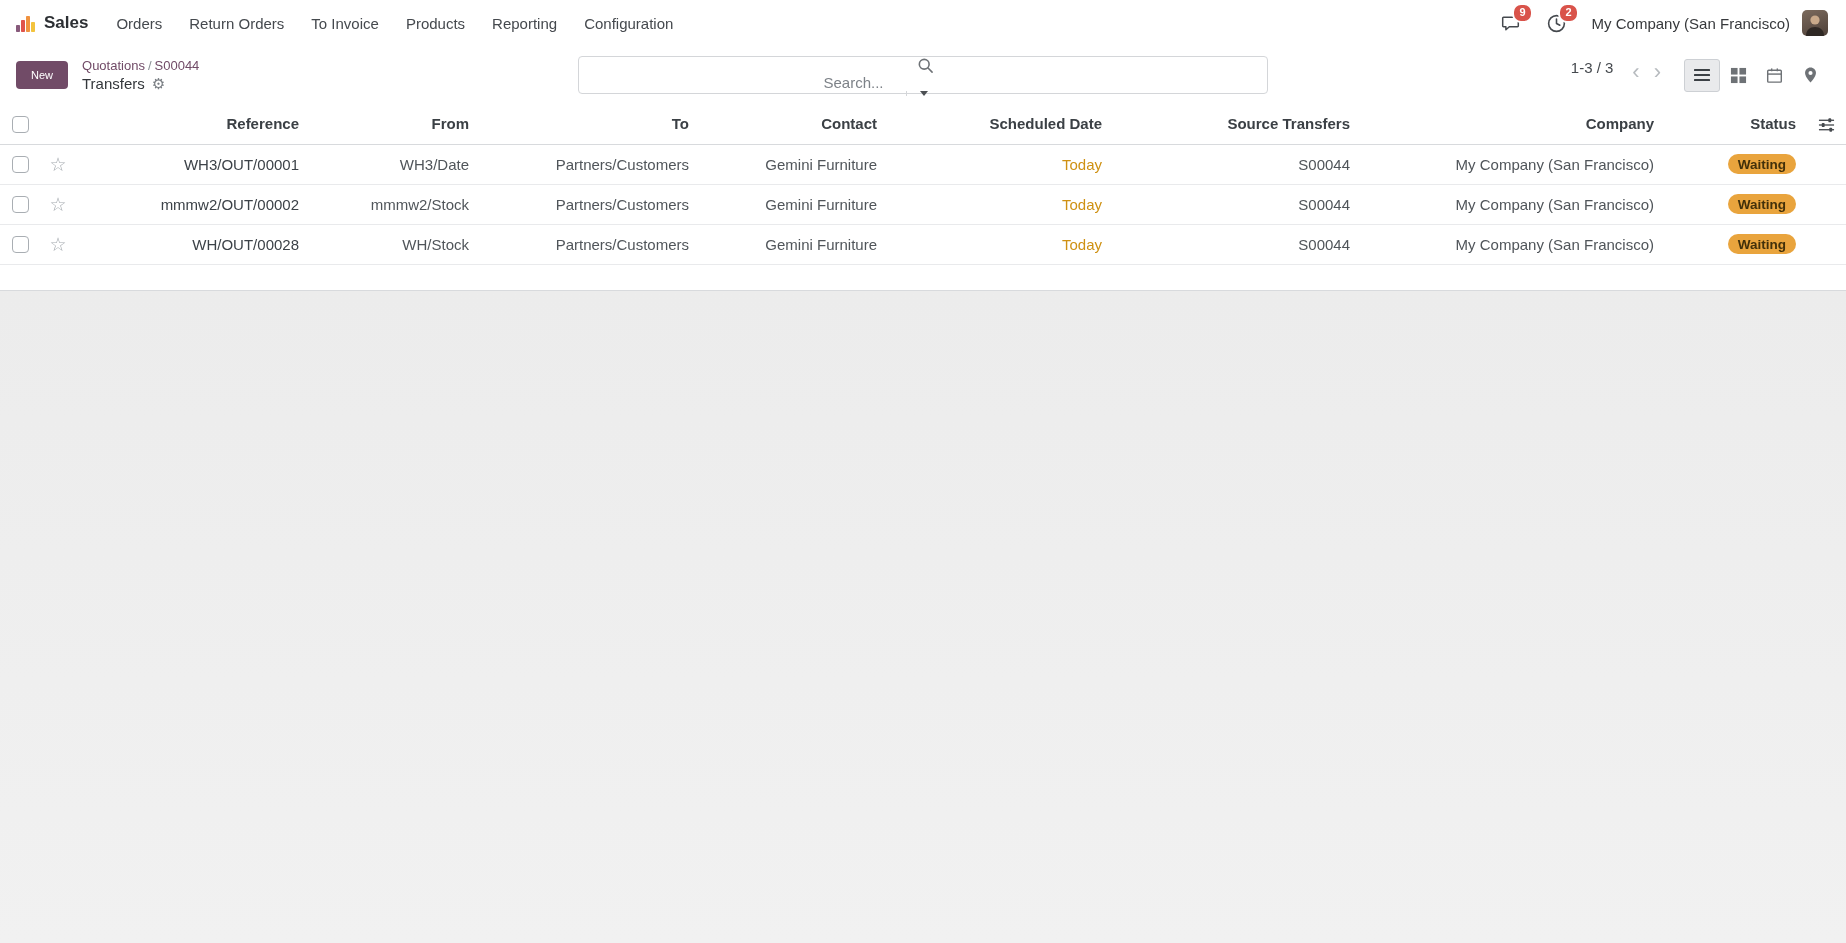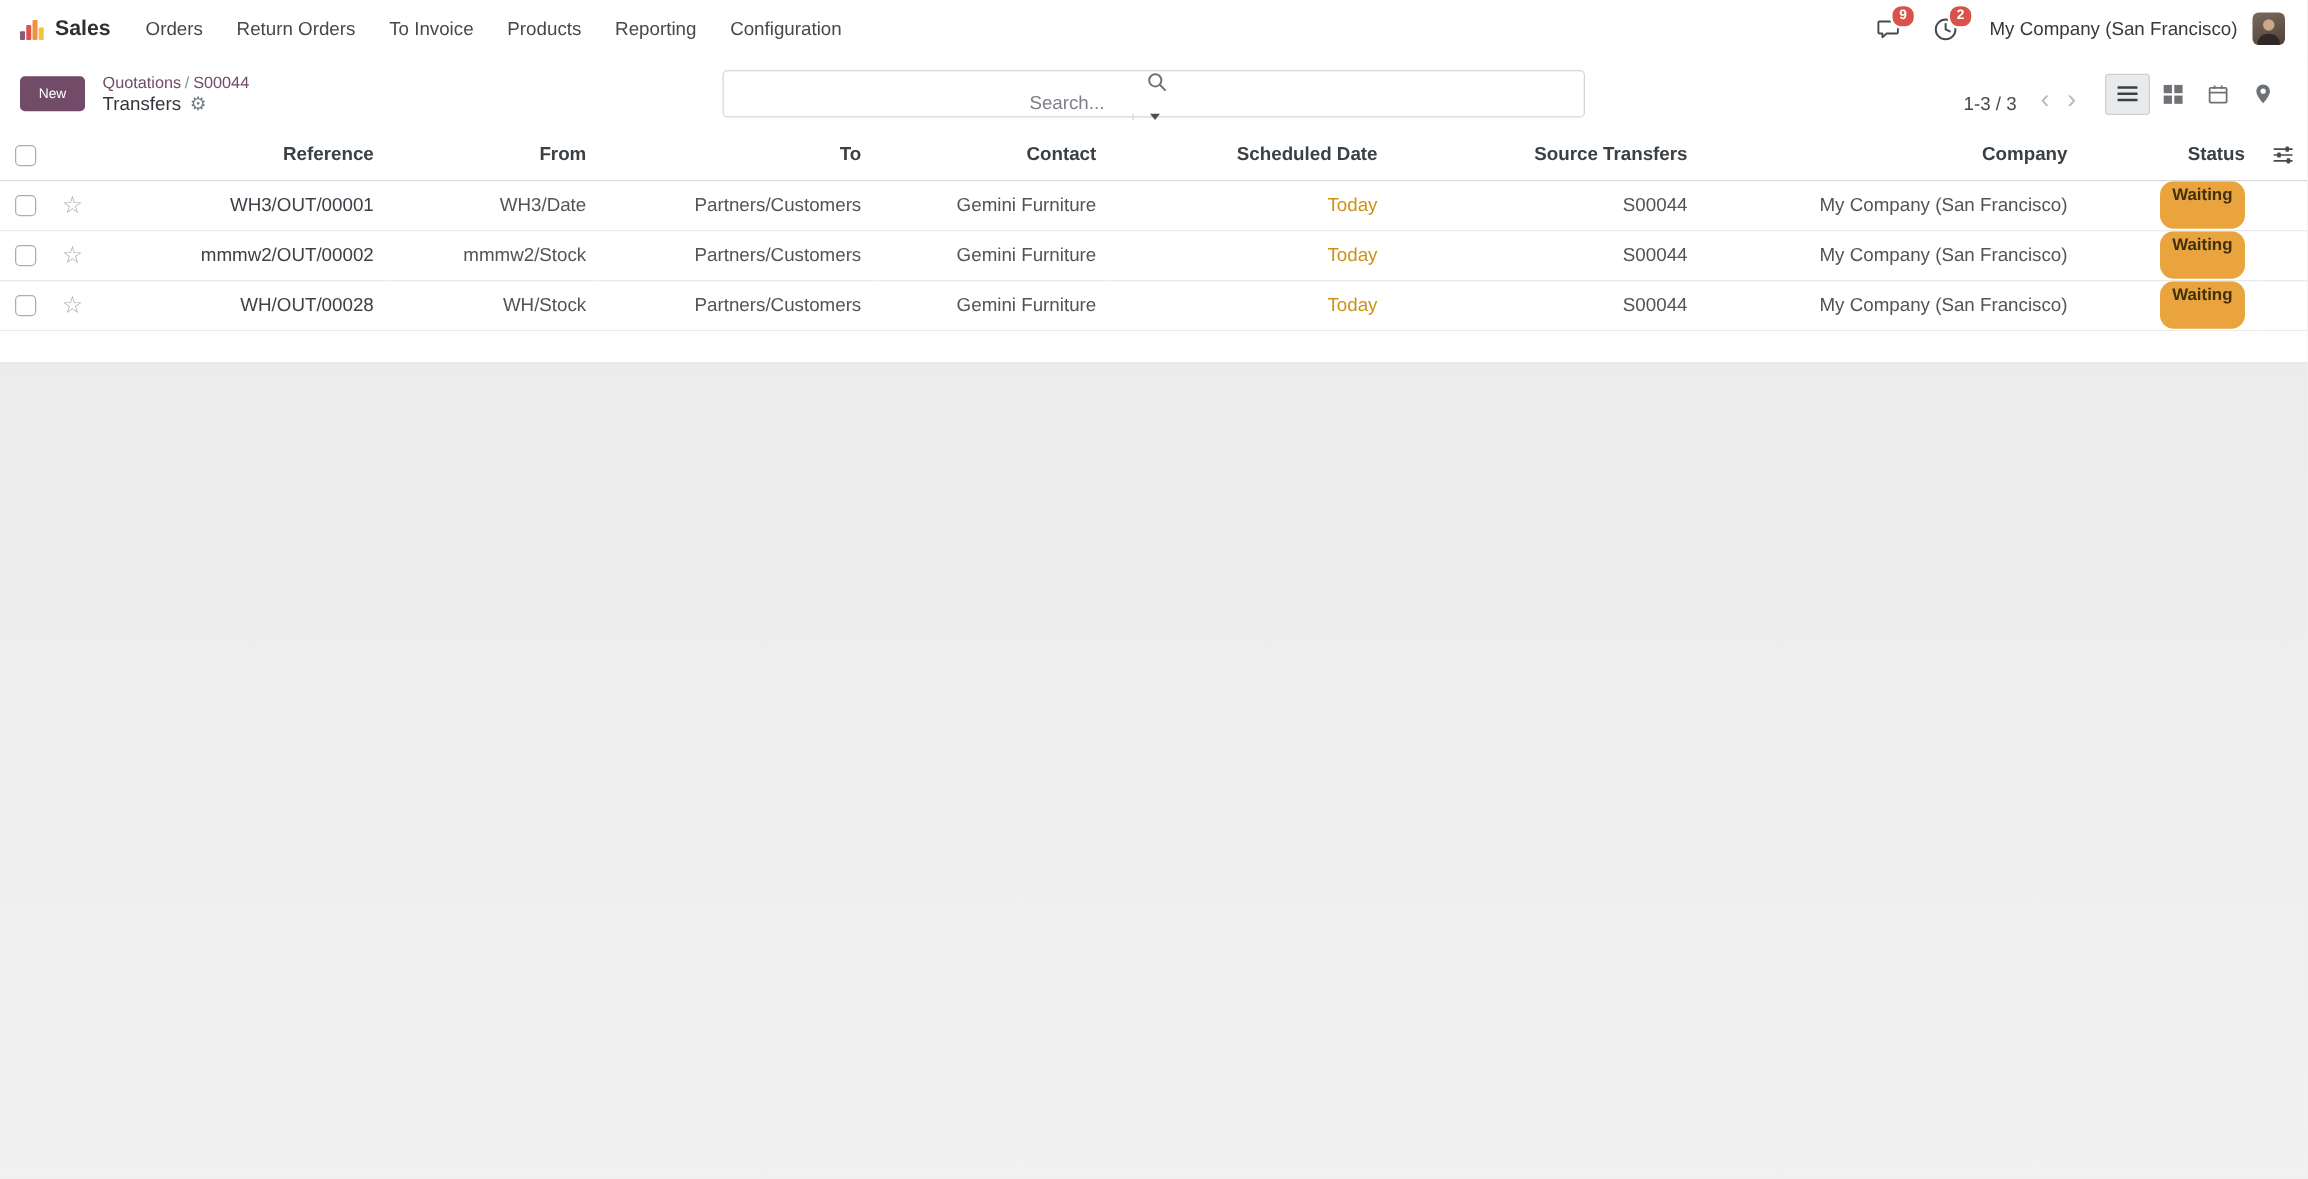--- a/index.html
+++ b/index.html
@@ -66,21 +66,21 @@
   .search-input::placeholder { color: #7d8288; }
   .search-toggle {
     width: 34px; height: 100%; border-left: 1px solid #d4d6d9; display: flex;
     align-items: center; justify-content: center; cursor: pointer;
   }
   .caret-down {
     width: 0; height: 0; border-left: 4.5px solid transparent;
     border-right: 4.5px solid transparent; border-top: 5.5px solid #4c4f53;
   }
 
-  .cp-right { margin-left: auto; display: flex; align-items: flex-end; }
+  .cp-right { margin-left: auto; display: flex; align-items: flex-start; }
   .pager-range { font-size: 15px; color: #45494e; margin-right: 12px; }
   .pager-btn {
     background: none; border: none; font-size: 22px; line-height: 1; color: #b7bbbf;
     cursor: pointer; padding: 2px 7px; font-family: inherit;
   }
   .view-switcher { display: flex; align-items: center; margin-left: 16px; }
   .vs-btn {
     width: 36px; height: 33px; background: none; border: 1px solid transparent;
     display: flex; align-items: center; justify-content: center; cursor: pointer; border-radius: 3px;
   }
@@ -97,21 +97,21 @@
   .cell-center { text-align: center; padding: 0; }
   .row-checkbox, .header-checkbox {
     appearance: none; -webkit-appearance: none; width: 17px; height: 17px;
     border: 1px solid #a9aeb3; border-radius: 4px; background: #fff; cursor: pointer;
     vertical-align: middle; display: inline-block;
   }
   .star-icon { font-size: 19px; color: #a6abb0; cursor: pointer; line-height: 1; }
   .text-warning { color: #cf9113; }
   .status-badge {
     display: inline-block; background: #e9a43d; color: #41300a; font-weight: 600;
-    font-size: 13.5px; line-height: 1; padding: 4px 10px 21px; border-radius: 11px;
+    font-size: 13.5px; line-height: 1; padding: 4px 10px 2px; border-radius: 11px;
   }
   .optional-cols { cursor: pointer; display: inline-flex; vertical-align: middle; }
 
   .table-footer { height: 26px; background: #ffffff; border-bottom: 1px solid #d8dadd; }
   .below-area { flex: 1 1 auto; background: linear-gradient(#ececec, #f1f1f1); }
 </style>
 </head>
 <body>
 
 <div class="page">

